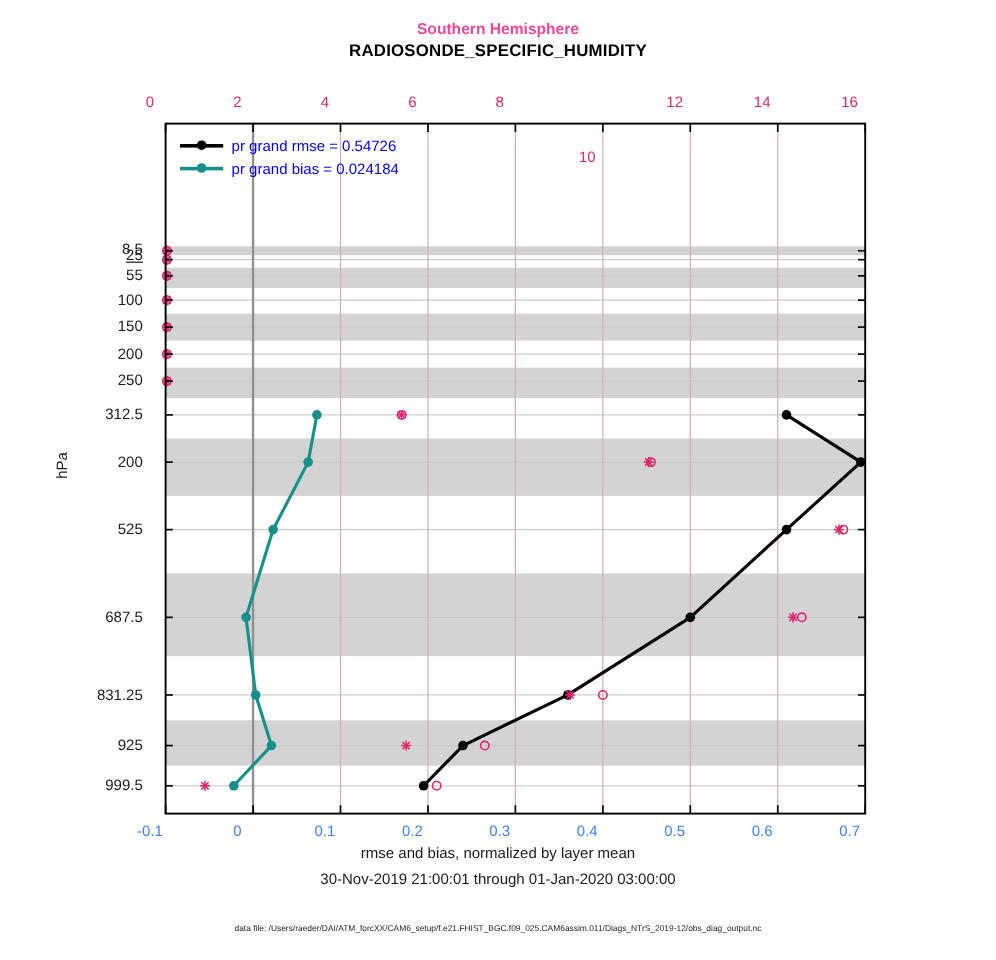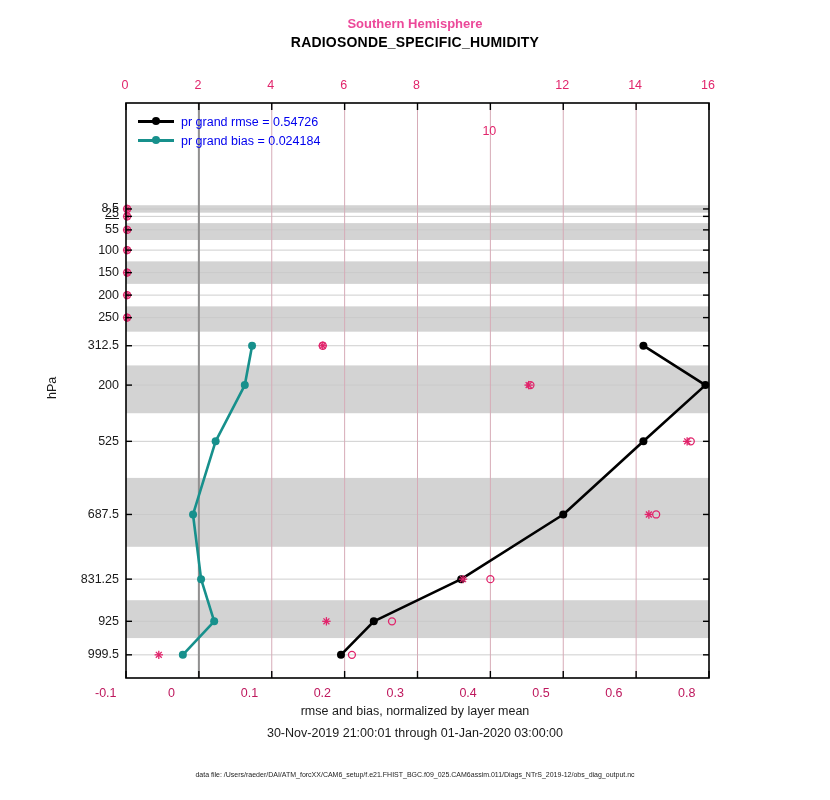--- a/index.html
+++ b/index.html
@@ -12,24 +12,24 @@
   #title2{top:34px; font-size:14px; font-weight:bold; color:#000; letter-spacing:.2px;}
   #topAxisTitle{top:59px; font-size:12.5px;}
   #xlabel{top:704px; font-size:12.5px; color:#1a1a1a;}
   #dates{top:726px; font-size:12.5px; color:#1a1a1a;}
   #datafile{top:771px; font-size:7px; color:#222;}
   #ylabel{
     position:absolute; left:30px; top:385px; width:0; height:0;
     font-size:12.5px; color:#1a1a1a;
   }
   #ylabel span{display:inline-block; transform:rotate(-90deg) translateY(-50%); transform-origin:0 0; white-space:nowrap; position:absolute; left:22px; top:14px;}
-  #plot{position:absolute; left:126px; top:103px; width:462px; height:575px;text-align:right;}
+  #plot{position:absolute; left:138px; top:103px; width:462px; height:575px;text-align:right;}
   #chart-svg{position:absolute; left:0; top:0; overflow:visible;}
   .ytick{position:absolute; width:72px; text-align:right; font-size:12.5px; color:#1a1a1a; line-height:15px;}
-  .xtickb{position:absolute; width:60px; text-align:left; font-size:12.5px; color:#be185d; top:686px;}
+  .xtickb{position:absolute; width:60px; text-align:center; font-size:12.5px; color:#3b82f6; top:686px;}
   .xtickt{position:absolute; width:60px; text-align:center; font-size:12.5px; top:78px;}
   #legend{position:absolute; left:12px; top:9px;}
   .leg-row{display:flex; align-items:center; height:19px;}
   .leg-line{position:relative; width:36px; height:2.6px; margin-right:7px;}
   .leg-dot{position:absolute; left:14px; top:-3px; width:8px; height:8px; border-radius:50%;}
   .leg-text{font-size:12.5px; white-space:pre;}
 </style>
 </head>
 <body>
 
@@ -240,21 +240,21 @@
     <div class="ytick" style="left: 47px; top: 613.81px;">925</div>
     <div class="ytick" style="left: 47px; top: 647.329px;">999.5</div>
     <div class="xtickb" style="left: 95px;">-0.1</div>
     <div class="xtickb" style="left: 167.875px;">0</div>
     <div class="xtickb" style="left: 240.75px;">0.1</div>
     <div class="xtickb" style="left: 313.625px;">0.2</div>
     <div class="xtickb" style="left: 386.5px;">0.3</div>
     <div class="xtickb" style="left: 459.375px;">0.4</div>
     <div class="xtickb" style="left: 532.25px;">0.5</div>
     <div class="xtickb" style="left: 605.125px;">0.6</div>
-    <div class="xtickb" style="left: 678px;">0.8</div>
+    <div class="xtickb" style="left: 678px;">0.7</div>
     <div class="xtickt" style="left: 95px; color: rgb(225, 36, 107);">0</div>
     <div class="xtickt" style="left: 167.875px; color: rgb(225, 36, 107);">2</div>
     <div class="xtickt" style="left: 240.75px; color: rgb(225, 36, 107);">4</div>
     <div class="xtickt" style="left: 313.625px; color: rgb(225, 36, 107);">6</div>
     <div class="xtickt" style="left: 386.5px; color: rgb(225, 36, 107);">8</div>
     <div class="xtickt" style="left: 459.375px; color: rgb(225, 36, 107); margin-top: 46px;">10</div>
     <div class="xtickt" style="left: 532.25px; color: rgb(225, 36, 107);">12</div>
     <div class="xtickt" style="left: 605.125px; color: rgb(225, 36, 107);">14</div>
     <div class="xtickt" style="left: 678px; color: rgb(225, 36, 107);">16</div>
   </div>

